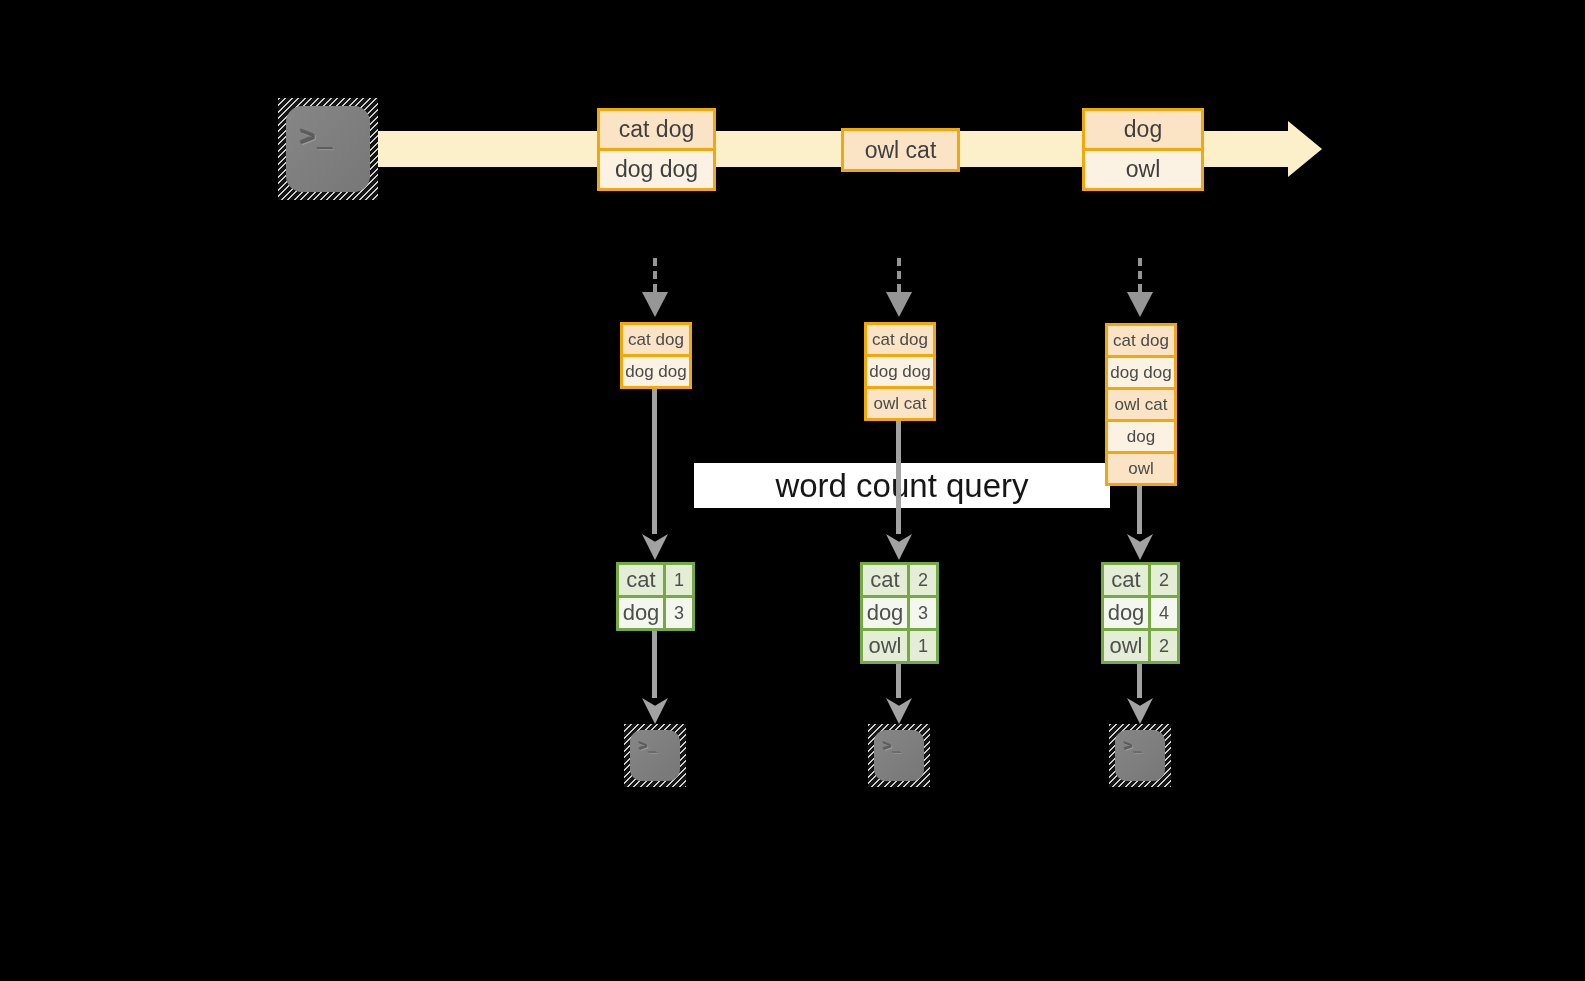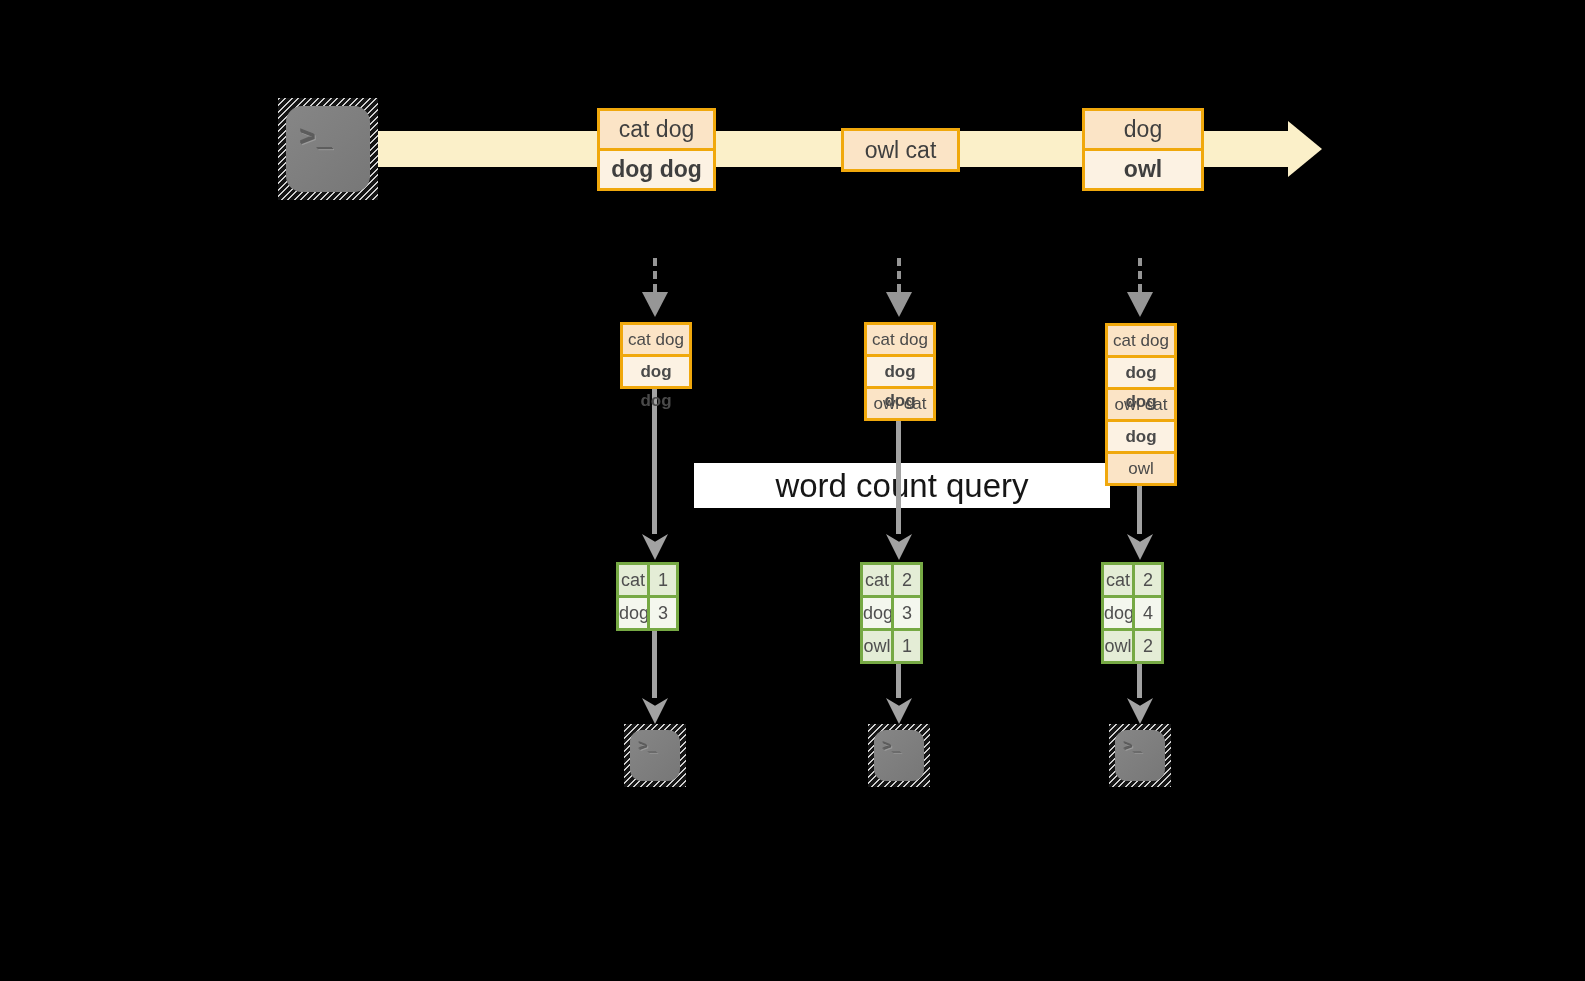--- a/index.html
+++ b/index.html
@@ -37,21 +37,21 @@
   .term-src .term-inner{left:8px;top:8px;right:8px;bottom:8px;border-radius:16px;}
   .term-src .term-glyph{left:14px;top:16px;font-size:27px;}
   .term-sink{width:62px;height:63px;top:724px;}
   .term-sink .term-inner{left:6px;top:6px;right:6px;bottom:6px;border-radius:12px;}
   .term-sink .term-glyph{left:9px;top:7px;font-size:15px;letter-spacing:1px;}
 
   
   .msgbox{border:3px solid var(--orange);z-index:3;background:var(--orange);}
   .cell{height:37px;text-align:center;font-size:23px;line-height:37px;color:var(--tdark);}
   .cell + .cell{border-top:3px solid var(--orange);}
-  .peach{background:var(--peach);} .cream{background:var(--cream);font-weight:bold;}
+  .peach{background:var(--peach);} .cream{background:var(--cream);}
 
   
   .stack{border:3px solid var(--orange);z-index:3;}
   .scell{width:66px;height:29px;text-align:center;font-size:17px;line-height:29px;color:#4a4a4a;}
   .scell + .scell{border-top:3px solid var(--orange);}
 
   
   .dseg{width:0;height:34px;border-left:4px dashed var(--dgray);top:258px;z-index:2;}
   .dhead{width:0;height:0;top:292px;z-index:2;
     border-left:13px solid transparent;border-right:13px solid transparent;
@@ -63,21 +63,21 @@
     clip-path:polygon(0 0,50% 30%,100% 0,50% 100%);}
 
   
   .banner{left:694px;top:463px;width:416px;height:45px;background:#fff;z-index:1;
     text-align:center;font-size:33px;line-height:45px;color:#161616;}
 
   
   .gtable{border:3px solid var(--green);z-index:3;}
   .grow{display:flex;}
   .grow + .grow{border-top:3px solid var(--green);}
-  .gword{width:28px;height:30px;text-align:center;font-size:18px;line-height:30px;color:#4f4f4f;}
+  .gword{width:44px;height:30px;text-align:center;font-size:22px;line-height:30px;color:#4f4f4f;}
   .gcount{width:26px;height:30px;border-left:3px solid var(--green);
     text-align:center;font-size:18px;line-height:30px;color:#4f4f4f;}
   .tint{background:var(--gtint);} .lite{background:var(--glite);}
 </style>
 </head>
 <body>
 
 <div id="canvas">
 
   <div class="abs band"></div>

